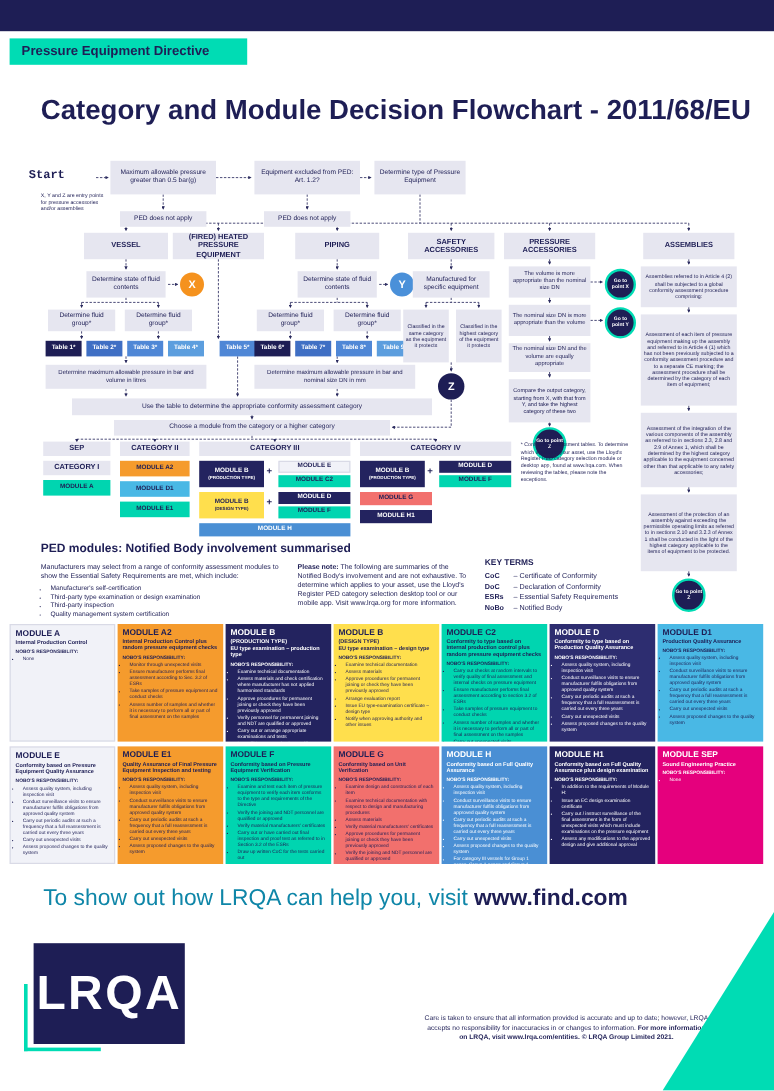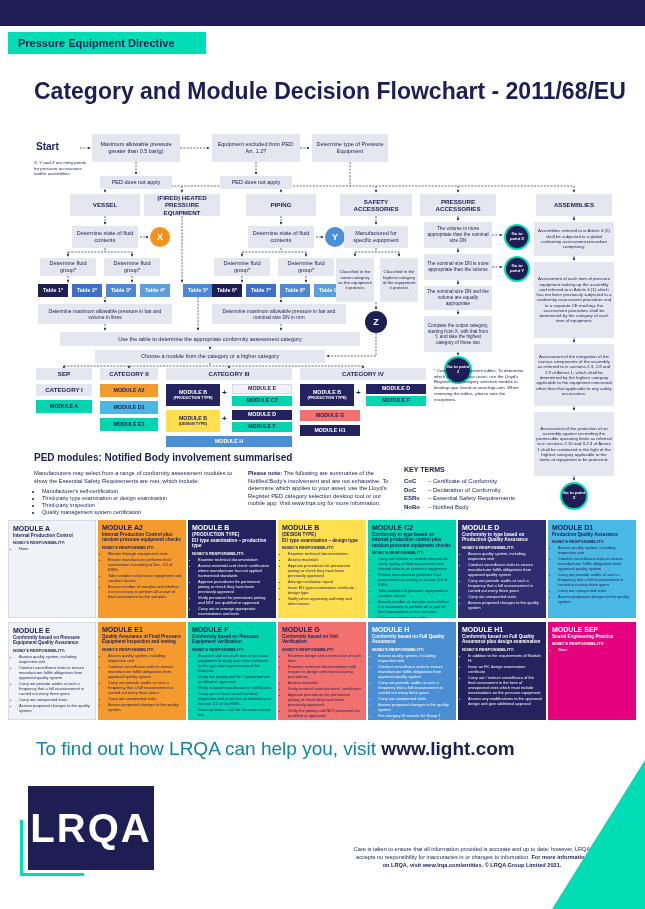--- a/index.html
+++ b/index.html
@@ -108,21 +108,21 @@
   <path class="ar" d="M574,406 L574,410"></path>
     <path class="ar" d="M574,476 L574,480"></path>
   <path class="ar" d="M210,346 L210,349"></path>
   <path class="ln" d="M210,363 L210,366 M64,366 L363,366"></path>
   <path class="ar" d="M64,366 L64,368"></path>
     <path class="ar" d="M129,366 L129,368"></path>
     <path class="ar" d="M229,366 L229,368"></path>
     <path class="ar" d="M363,366 L363,368"></path>
 </svg>
 
-<div class="abs" style="left:36px;top:141px;font-size:10px;font-weight:700;">Start</div>
+<div class="abs" style="left:24px;top:141px;font-size:10px;font-weight:700;font-family:Liberation Mono, monospace;">Start</div>
 <div class="abs tiny" style="left:34px;top:160px;width:58px;line-height:1.25;">X, Y and Z are entry points for pressure accessories and/or assemblies</div>
 <div class="box" style="left:92px;top:134px;width:88px;height:28px;">Maximum allowable pressure greater than 0.5 bar(g)</div>
 <div class="box" style="left:212px;top:134px;width:88px;height:28px;">Equipment excluded from PED: Art. 1.2?</div>
 <div class="box" style="left:312px;top:134px;width:76px;height:28px;">Determine type of Pressure Equipment</div>
 <div class="box" style="left:100px;top:176px;width:72px;height:13px;">PED does not apply</div>
 <div class="box" style="left:220px;top:176px;width:72px;height:13px;">PED does not apply</div>
 
 <div class="box hdr" style="left:70px;top:194px;width:70px;height:22px;">VESSEL</div>
 <div class="box hdr" style="left:144px;top:194px;width:76px;height:22px;">(FIRED) HEATED PRESSURE EQUIPMENT</div>
 <div class="box hdr" style="left:246px;top:194px;width:70px;height:22px;">PIPING</div>
@@ -416,21 +416,21 @@
   <div class="t">MODULE SEP</div>
   <div class="ty"></div>
   <div class="s">Sound Engineering Practice</div>
   <div class="n">NOBO'S RESPONSIBILITY:</div>
   <ul>
       <li>None</li>
     </ul>
 </div>
 
 <div class="abs" style="left:36px;top:738px;font-size:19px;color:#0f86a8;">
-  <span>To find out how LRQA can help you, visit </span><span class="b" style="color:#1e1e55;">www.light.com</span>
+  <span>To show out how LRQA can help you, visit </span><span class="b" style="color:#1e1e55;">www.find.com</span>
 </div>
 
 <div class="abs" style="left:28px;top:786px;width:126px;height:84px;background:#1e1e55;display:flex;align-items:center;justify-content:center;">
   <span style="color:#fff;font-weight:700;font-size:40px;letter-spacing:2px;">LRQA</span>
 </div>
 <div class="abs" style="left:20px;top:820px;width:3px;height:56px;background:#00dcb4;"></div>
 <div class="abs" style="left:20px;top:873px;width:64px;height:3px;background:#00dcb4;"></div>
 
 <div class="abs" style="left:352px;top:846px;width:240px;font-size:5.6px;line-height:1.4;text-align:center;">
   <span>Care is taken to ensure that all information provided is accurate and up to date; however, LRQA accepts no responsibility for inaccuracies in or changes to information.</span><span class="b"> For more information on LRQA, visit www.lrqa.com/entities. © LRQA Group Limited 2021.</span>

